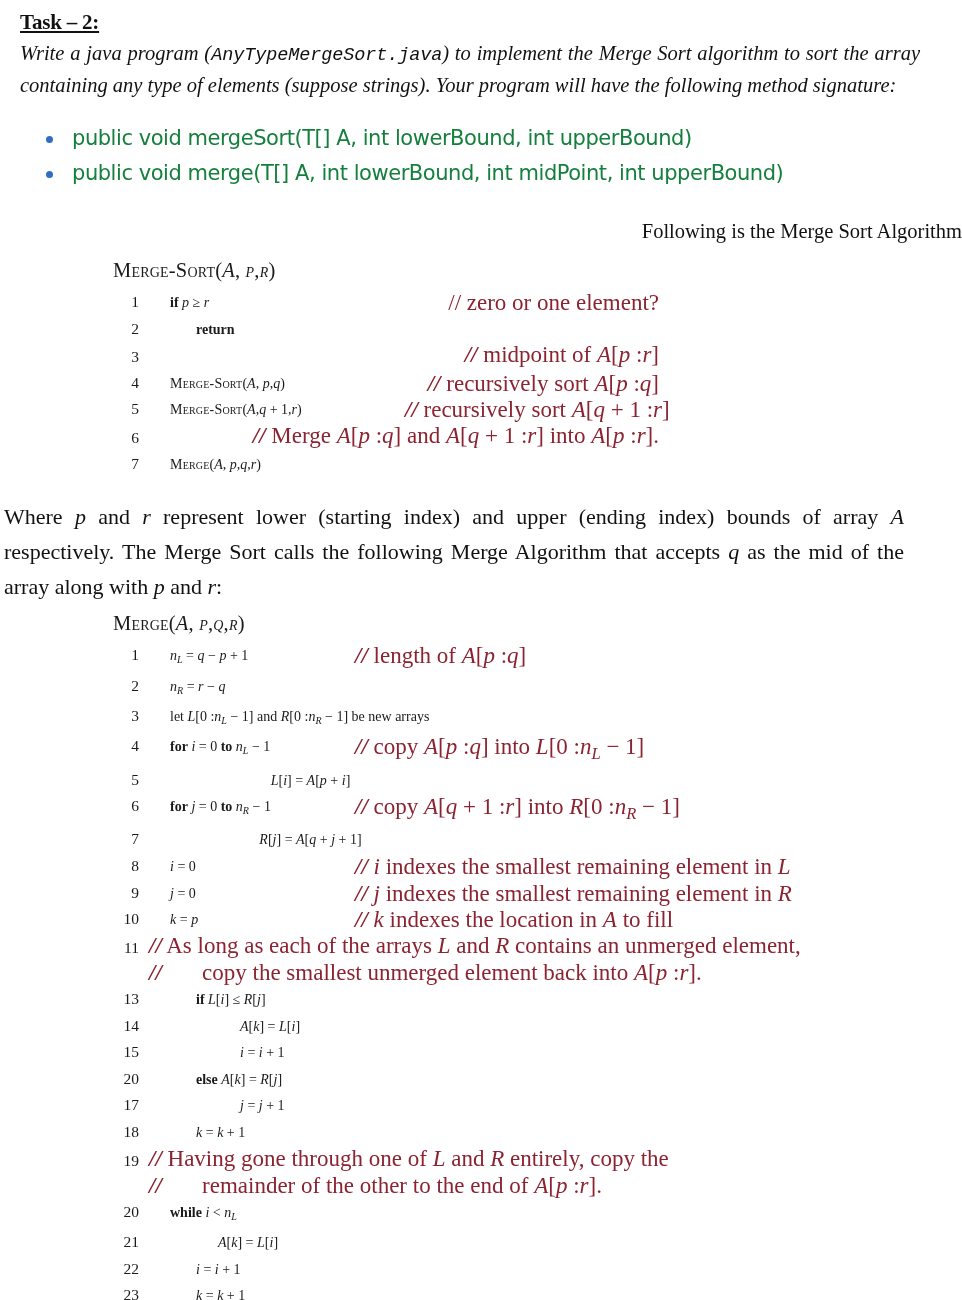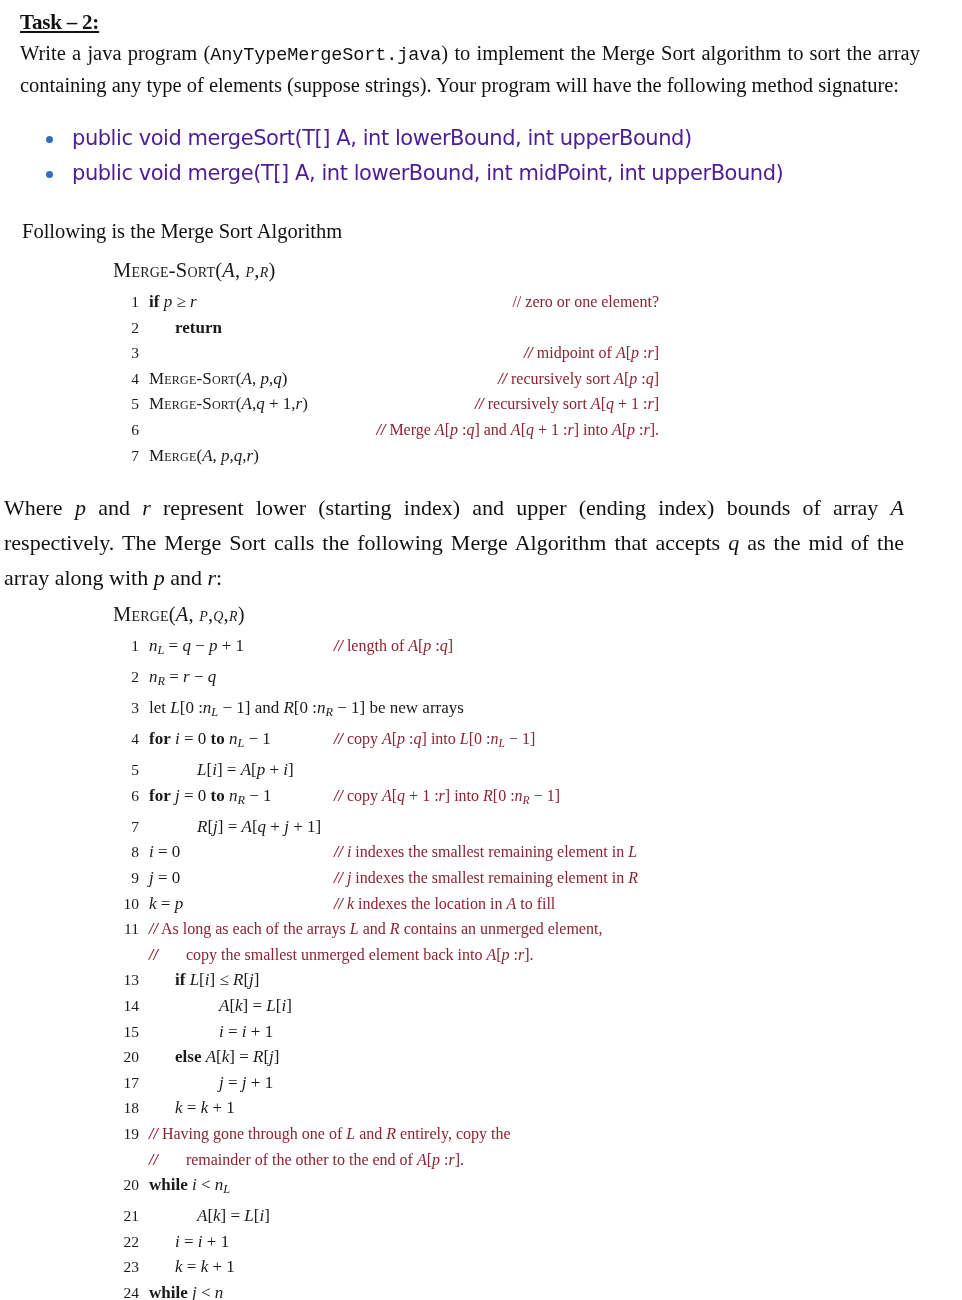--- a/index.html
+++ b/index.html
@@ -34,35 +34,36 @@
   }
 
   
   .intro {
     margin: 4px 20px 0 20px;
     width: 900px;
     font-size: 20.5px;
     line-height: 28.5px;
     text-align: justify;
     text-justify: inter-word;
+    font-style: italic;
   }
   .mono {
     font-family: "Liberation Mono", "DejaVu Sans Mono", monospace;
     font-size: 18.5px;
     letter-spacing: -0.1px;
   }
 
   
   .sig-list {
     list-style: none;
     margin: 22px 0 0 0;
     padding: 0 0 0 44px;
   }
   .sig-list li {
-    color: #4c1d95;
+    color: #15803d;
     font-family: "DejaVu Sans", "Liberation Sans", sans-serif;
     font-size: 21px;
     font-weight: 500;
     line-height: 35px;
     position: relative;
     padding-left: 28px;
     letter-spacing: -0.45px;
     white-space: nowrap;
   }
   .sig-list li::before {
@@ -74,20 +75,21 @@
     height: 7px;
     border-radius: 50%;
     background: #2f6ec4;
   }
 
   
   .lead {
     margin: 26px 0 0 22px;
     font-size: 20.5px;
     line-height: 28px;
+    text-align: right;
   }
 
   
   .algo {
     margin-left: 113px;
     font-size: 19px;
     color: #1a1a1a;
   }
   .algo-title {
     font-variant: small-caps;
@@ -112,36 +114,37 @@
   .num {
     width: 26px;
     text-align: right;
     font-size: 15.5px;
     flex: 0 0 26px;
     padding-right: 10px;
     color: #1a1a1a;
   }
   .code {
     flex: 0 0 auto;
-    font-size: 17px;
+    font-size: 14px;
+    margin-left: 21px;
   }
   .cmt {
     flex: 0 0 auto;
-    font-size: 16px;
+    font-size: 23px;
   }
   
   .ms .cmt { margin-left: auto; }
   .ms .body { display: flex; width: 510px; }
   .ms .code { width: 235px; }
 
   .mg .body { display: flex; }
   .mg .code { width: 185px; }
 
   .ind1 { padding-left: 26px; }
-  .ind2 { padding-left: 48px; }
+  .ind2 { padding-left: 48px; text-align: center; }
   .ind3 { padding-left: 70px; }
 
   sub {
     font-size: 0.72em;
     font-style: italic;
     vertical-align: -0.28em;
   }
 
   .algo-mergesort { margin-top: 14px; }
   .algo-merge { margin-top: 8px; }

